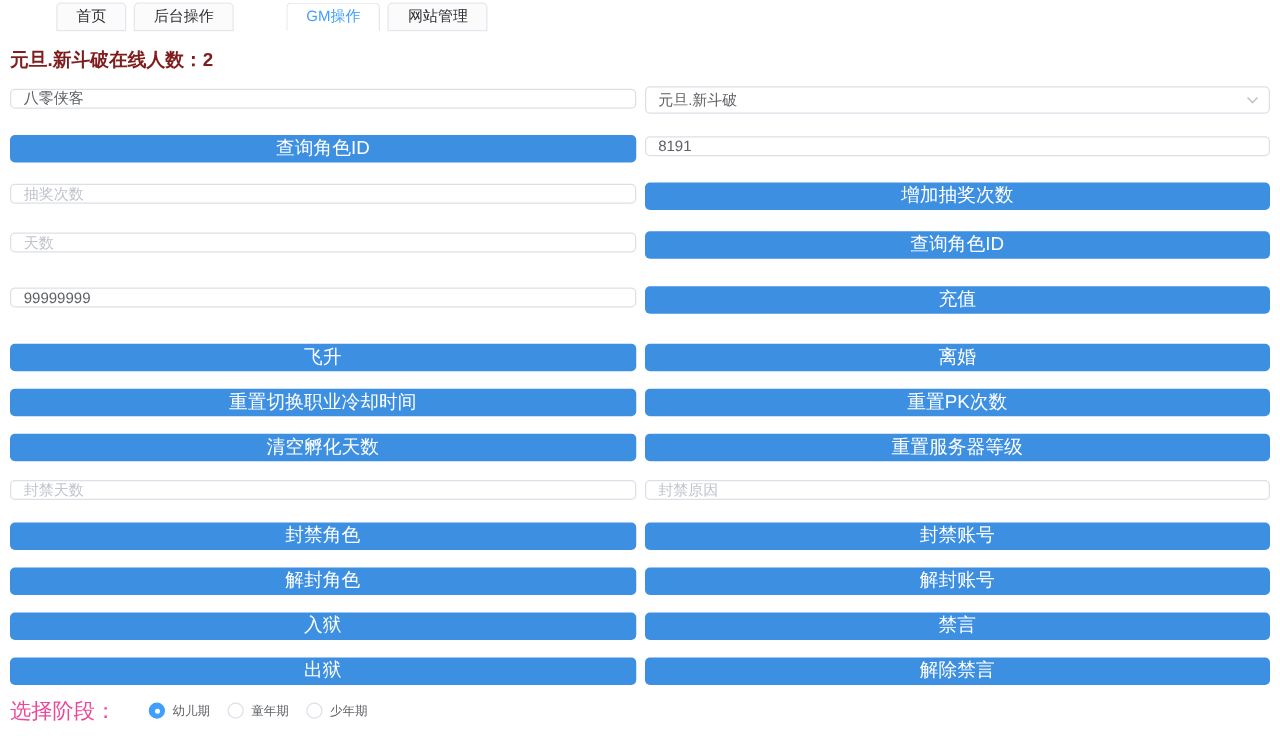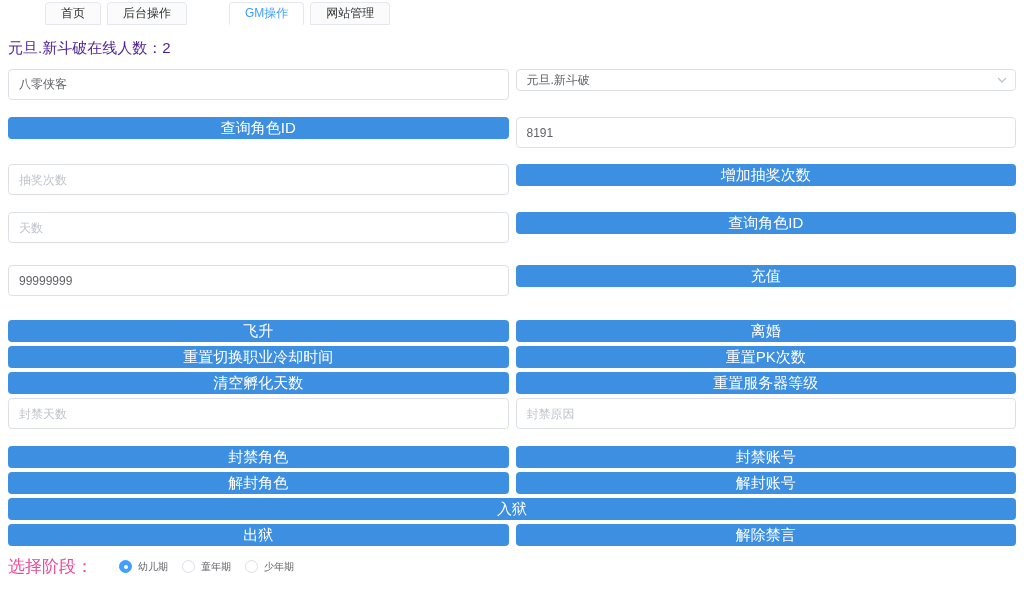--- a/index.html
+++ b/index.html
@@ -9,38 +9,38 @@
 
   
   .tabs { display: flex; gap: 6px; padding-left: 37px; }
   .tab { height: 23px; padding: 0 15px; display: flex; align-items: center;
     font-size: 12px; color: #303133; background: #fbfbfc;
     border: 1px solid #e4e7ed; border-radius: 4px 4px 0 0; cursor: pointer; }
   .tab[data-active="true"] { background: #fff; color: var(--tab-active, #409eff);
     border-bottom-color: #fff; margin-left: 36px; }
 
   
-  .page-title { font-size: 15px; font-weight: 400; color: #4c1d95;
+  .page-title { font-size: 15px; font-weight: 700; color: #7f1d1d;
     margin: 14px 0 11px 0; }
 
   
   .row { display: flex; gap: 7px; }
   .cell { flex: 1 1 0; min-width: 0; }
   .full { width: 100%; }
 
   .mb17 { margin-bottom: 17px; } .mb16 { margin-bottom: 16px; }
   .mb22 { margin-bottom: 22px; } .mb24 { margin-bottom: 24px; }
-  .mb7  { margin-bottom: 4px;  } .mb13 { margin-bottom: 13px; }
+  .mb7  { margin-bottom: 14px;  } .mb13 { margin-bottom: 13px; }
   .mb9  { margin-bottom: 9px;  }
 
   
   .btn { width: 100%; height: 22px; border: none; border-radius: 4px;
     background: var(--primary, #3d8fe2); color: #fff; font-size: 15px;
     font-family: inherit; cursor: pointer; line-height: 20px; }
-  .inp { width: 100%; height: 31px; border: 1px solid #dcdfe6; border-radius: 4px;
+  .inp { width: 100%; height: 16px; border: 1px solid #dcdfe6; border-radius: 4px;
     padding: 0 10px; font-size: 12px; color: #606266; font-family: inherit;
     outline: none; background: #fff; }
   .inp::placeholder { color: #c0c4cc; }
 
   .select { position: relative; width: 100%; height: 22px; border: 1px solid #dcdfe6;
     border-radius: 4px; background: #fff; display: flex; align-items: center;
     padding: 0 26px 0 10px; font-size: 12px; color: #606266; cursor: pointer; }
   .select .chev { position: absolute; right: 8px; top: 50%; margin-top: -5px;
     width: 10px; height: 10px; }
 
@@ -174,20 +174,23 @@
     </div>
     <div class="cell">
       <button class="btn">解封账号</button>
     </div>
   </div>
 
   <div class="row mb7">
     <div class="cell">
       <button class="btn">入狱</button>
     </div>
+    <div class="cell">
+      <button class="btn">禁言</button>
+    </div>
   </div>
 
   <div class="row mb13">
     <div class="cell">
       <button class="btn">出狱</button>
     </div>
     <div class="cell">
       <button class="btn">解除禁言</button>
     </div>
   </div>

